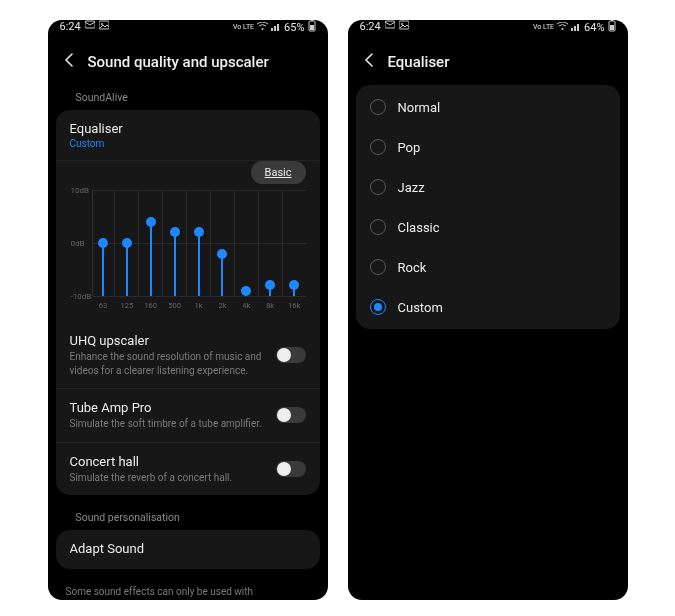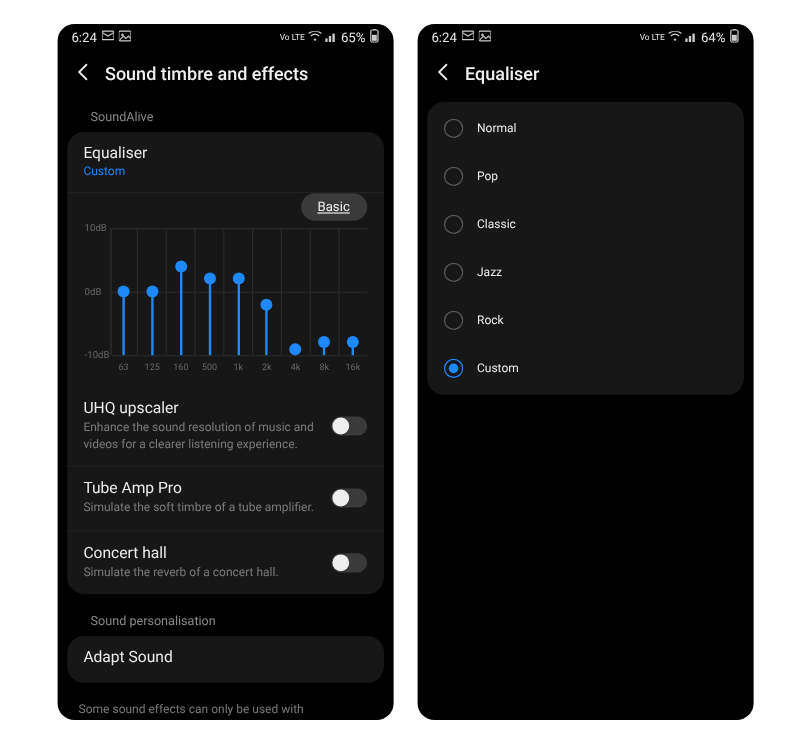--- a/index.html
+++ b/index.html
@@ -19,21 +19,21 @@
     overflow: hidden;
     color: #e6e6e6;
     font-size: 12px;
     position: relative;
     display: flex;
     flex-direction: column;
   }
   .statusbar {
     height: 22px;
     display: flex;
-    align-items: center;
+    align-items: flex-start;
     justify-content: space-between;
     padding: 0 12px;
     font-size: 11px;
     color: #e6e6e6;
   }
   .statusbar .left { display:flex; align-items:center; gap:4px; }
   .statusbar .right { display:flex; align-items:center; gap:3px; }
   .sicon { display:inline-block; }
   .header {
     display:flex;
@@ -108,21 +108,21 @@
   .radio {
     width:16px; height:16px; border-radius:50%;
     border:1.5px solid #5a5a5a; position:relative; flex-shrink:0;
   }
   .radio.checked { border-color:#1e88ff; }
   .radio.checked::after {
     content:""; position:absolute; top:50%; left:50%;
     width:8px; height:8px; background:#1e88ff; border-radius:50%;
     transform:translate(-50%,-50%);
   }
-  .radio-label { font-size:10px; color:#ececec; }
+  .radio-label { font-size:13px; color:#ececec; }
   .scroll { flex:1; overflow:hidden; }
 </style>
 </head>
 <body>
 
 <div class="phone">
   <div class="statusbar">
     <div class="left">
       <span>6:24</span>
       <span class="sicon">
@@ -165,21 +165,21 @@
       </span>
     </div>
   </div>
 
   <div class="header">
     <span>
       <svg class="back-chev" viewBox="0 0 16 16">
           <path d="M10 2 L4 8 L10 14" stroke="#e6e6e6" stroke-width="1.6" fill="none" stroke-linecap="round"></path>
         </svg>
     </span>
-    <span class="header-title">Sound timbre and effects</span>
+    <span class="header-title">Sound quality and upscaler</span>
   </div>
 
   <div class="scroll">
     <div class="section-label">SoundAlive</div>
 
     <div class="card">
       <div class="card-row" style="border-bottom:1px solid #222;">
         <div class="row-title">Equaliser</div>
         <div class="row-sub-accent">Custom</div>
       </div>
@@ -349,25 +349,25 @@
         <div class="radio-row">
           <div class="radio"></div>
           <div class="radio-label">Normal</div>
         </div>
         <div class="radio-row">
           <div class="radio"></div>
           <div class="radio-label">Pop</div>
         </div>
         <div class="radio-row">
           <div class="radio"></div>
+          <div class="radio-label">Jazz</div>
+        </div>
+        <div class="radio-row">
+          <div class="radio"></div>
           <div class="radio-label">Classic</div>
-        </div>
-        <div class="radio-row">
-          <div class="radio"></div>
-          <div class="radio-label">Jazz</div>
         </div>
         <div class="radio-row">
           <div class="radio"></div>
           <div class="radio-label">Rock</div>
         </div>
         <div class="radio-row">
           <div class="radio checked"></div>
           <div class="radio-label">Custom</div>
         </div>
       </div>

